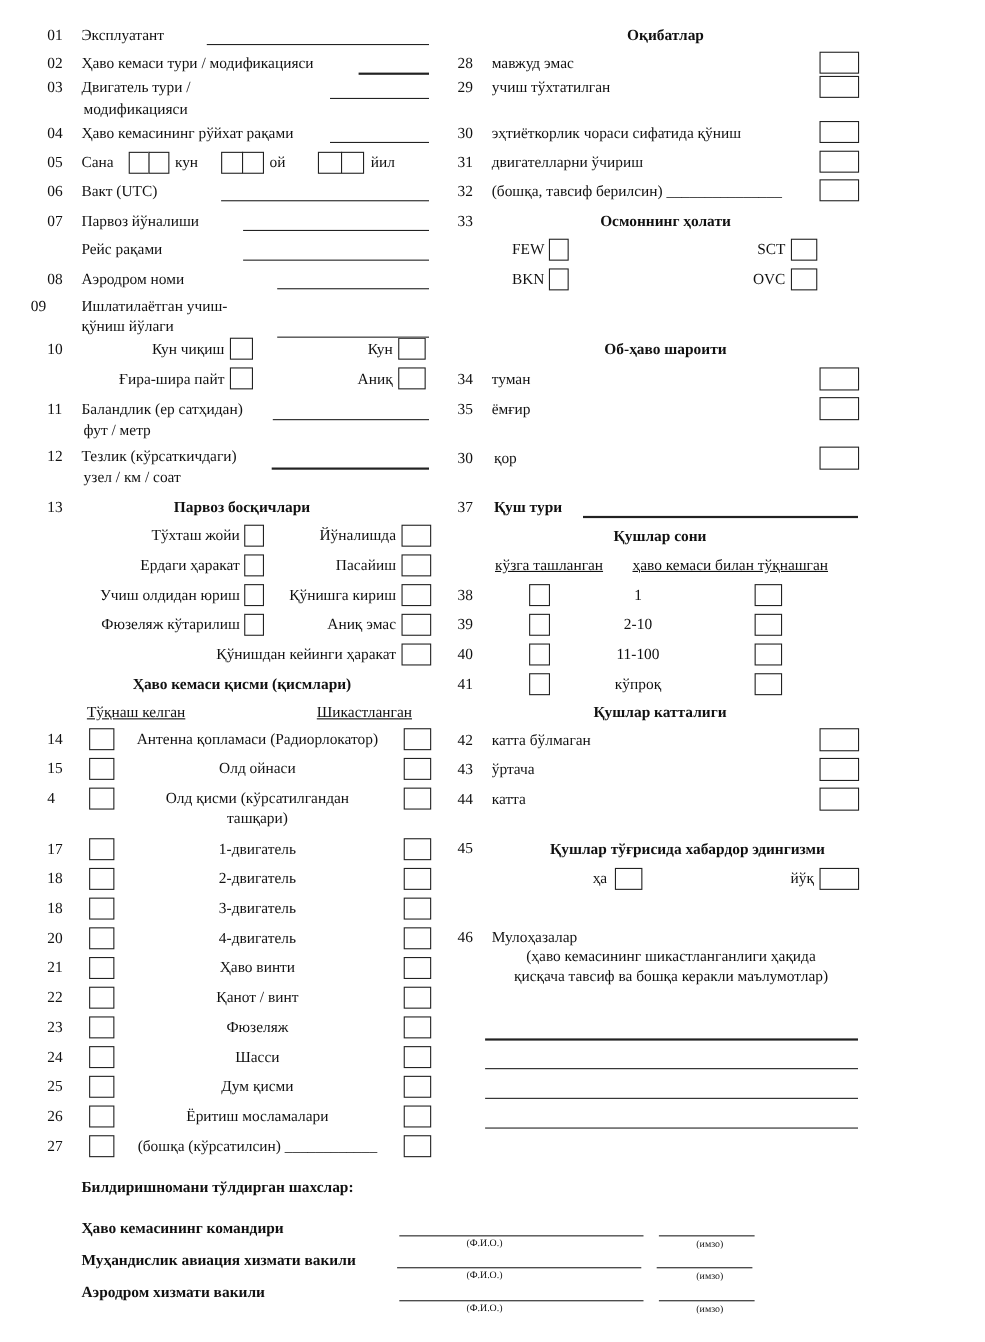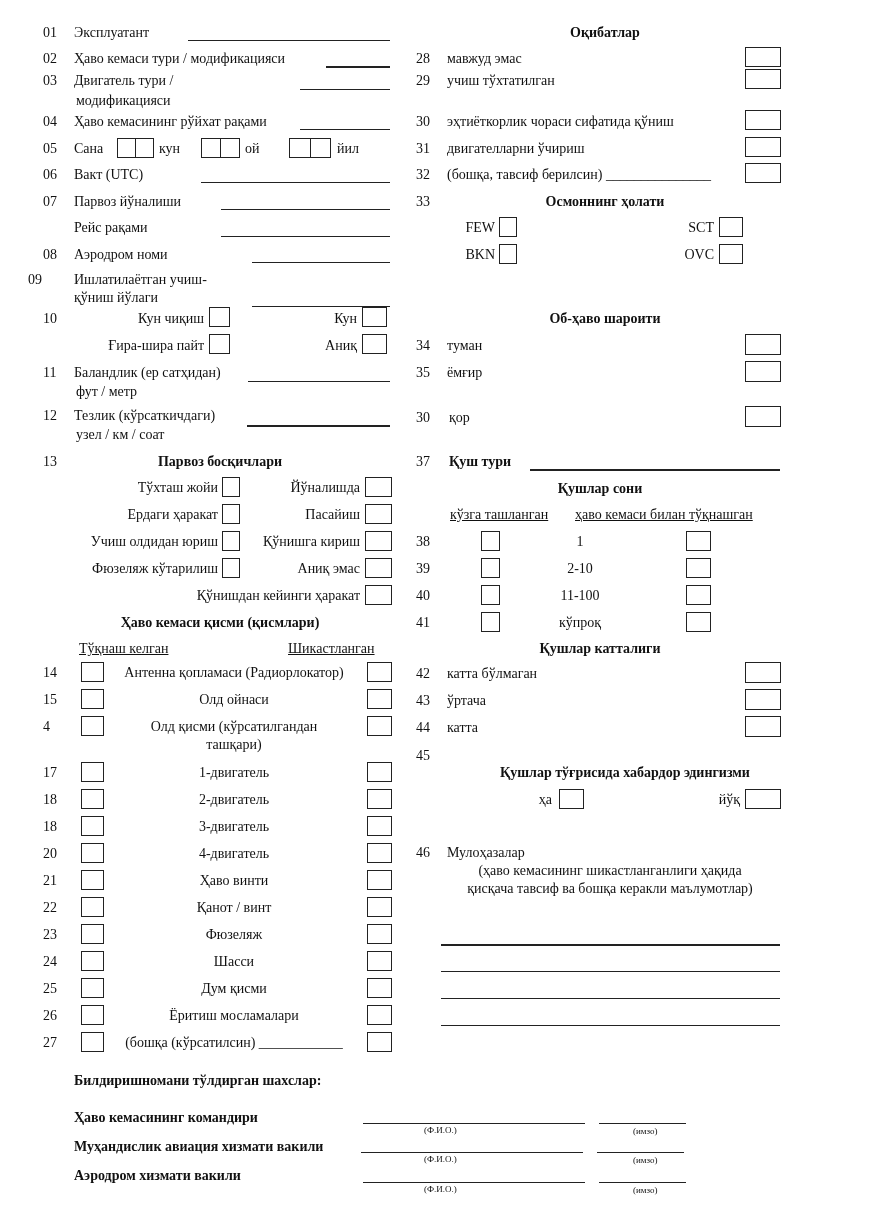--- a/index.html
+++ b/index.html
@@ -252,21 +252,21 @@
     <div class="box" style="left:745px;top:662px;width:36px;height:21px"></div>
     <span class="num" style="left:416px;top:693px">43</span>
     <span class="a" style="left:447px;top:693px">ўртача</span>
     <div class="box" style="left:745px;top:689px;width:36px;height:21px"></div>
     <span class="num" style="left:416px;top:720px">44</span>
     <span class="a" style="left:447px;top:720px">катта</span>
     <div class="box" style="left:745px;top:716px;width:36px;height:21px"></div>
   </div>
 
 <span class="a b c" style="left:440px;width:370px;top:765px">Қушлар тўғрисида хабардор эдингизми</span>
-<span class="num" style="left:416px;top:748px">45</span>
+<span class="num" style="left:416px;top:764px">45</span>
 <span class="a r" style="left:520px;width:32px;top:792px">ҳа</span>
 <div class="box" style="left:559px;top:789px;width:25px;height:20px"></div>
 <span class="a r" style="left:700px;width:40px;top:792px">йўқ</span>
 <div class="box" style="left:745px;top:789px;width:36px;height:20px"></div>
 
 <span class="num" style="left:416px;top:845px">46</span>
 <span class="a" style="left:447px;top:845px">Мулоҳазалар</span>
 <span class="a c" style="left:430px;width:360px;top:863px">(ҳаво кемасининг шикастланганлиги ҳақида</span>
 <span class="a c" style="left:430px;width:360px;top:881px">қисқача тавсиф ва бошқа керакли маълумотлар)</span>
 <div class="line thick" style="left:441px;top:944px;width:339px"></div>

